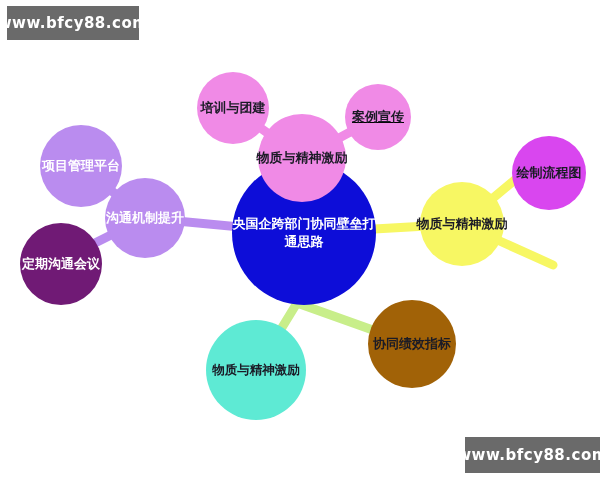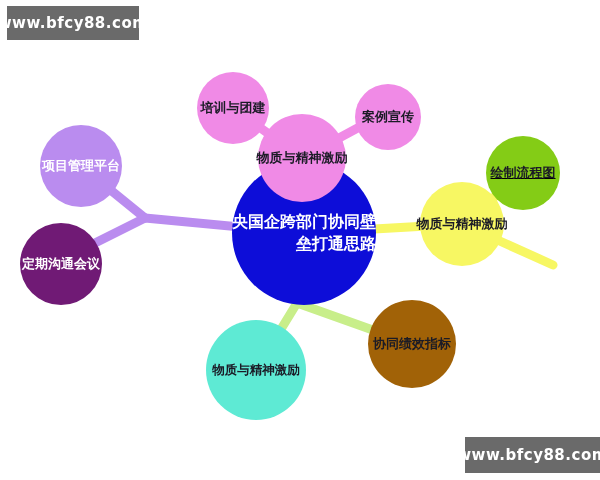--- a/index.html
+++ b/index.html
@@ -30,28 +30,28 @@
     text-align: center;
   }
   .node-label {
     font-weight: bold;
     font-size: 13px;
     white-space: nowrap;
     line-height: 1.25;
   }
   .central-label {
     font-weight: bold;
-    font-size: 16px;
+    font-size: 13px;
     width: 152px;
     line-height: 1.4;
     word-break: break-all;
     white-space: normal;
   }
   .dark-text  { color: #1b1b26; }
-  .light-text { color: #ffffff; text-align: right; }
+  .light-text { color: #ffffff; }
   .z2 { z-index: 2; }
   .z3 { z-index: 3; }
   .watermark {
     position: absolute;
     z-index: 5;
     display: flex;
     align-items: center;
     justify-content: center;
     color: #ffffff;
     font-weight: bold;
@@ -93,35 +93,38 @@
   <div class="node z2" style="left: 232px; top: 161px; width: 144px; height: 144px; background-color: rgb(13, 13, 216);">
     <div class="central-label light-text">央国企跨部门协同壁垒打通思路</div>
   </div>
 
   <div class="node z3" style="left: 258px; top: 114px; width: 88px; height: 88px; background-color: rgb(240, 138, 230);">
     <span class="node-label dark-text">物质与精神激励</span>
   </div>
   <div class="node z2" style="left: 197px; top: 72px; width: 72px; height: 72px; background-color: rgb(240, 138, 230);">
     <span class="node-label dark-text">培训与团建</span>
   </div>
-  <div class="node z2" style="left: 355px; top: 84px; width: 66px; height: 66px; background-color: rgb(240, 138, 230);">
+  <div class="node z2" style="left: 345px; top: 84px; width: 66px; height: 66px; background-color: rgb(240, 138, 230); text-decoration: underline;">
     <span class="node-label dark-text">案例宣传</span>
   </div>
 
+  <div class="node z3" style="left: 105px; top: 178px; width: 80px; height: 80px; background-color: rgb(186, 140, 239);">
+    <span class="node-label light-text">沟通机制提升</span>
+  </div>
   <div class="node z2" style="left: 40px; top: 125px; width: 82px; height: 82px; background-color: rgb(186, 140, 239);">
     <span class="node-label light-text">项目管理平台</span>
   </div>
   <div class="node z2" style="left: 20px; top: 223px; width: 82px; height: 82px; background-color: #701a75;">
     <span class="node-label light-text">定期沟通会议</span>
   </div>
 
   <div class="node z3" style="left: 420px; top: 182px; width: 84px; height: 84px; background-color: rgb(247, 247, 99);">
     <span class="node-label dark-text">物质与精神激励</span>
   </div>
-  <div class="node z2" style="left: 486px; top: 136px; width: 74px; height: 74px; background-color: #84cc16; text-decoration: underline;">
+  <div class="node z2" style="left: 512px; top: 136px; width: 74px; height: 74px; background-color: #d946ef;">
     <span class="node-label dark-text">绘制流程图</span>
   </div>
 
   <div class="node z2" style="left: 368px; top: 300px; width: 88px; height: 88px; background-color: #a16207;">
     <span class="node-label dark-text">协同绩效指标</span>
   </div>
   <div class="node z2" style="left: 206px; top: 320px; width: 100px; height: 100px; background-color: #5eead4;">
     <span class="node-label dark-text" style="font-size:12.5px;">物质与精神激励</span>
   </div>
 

